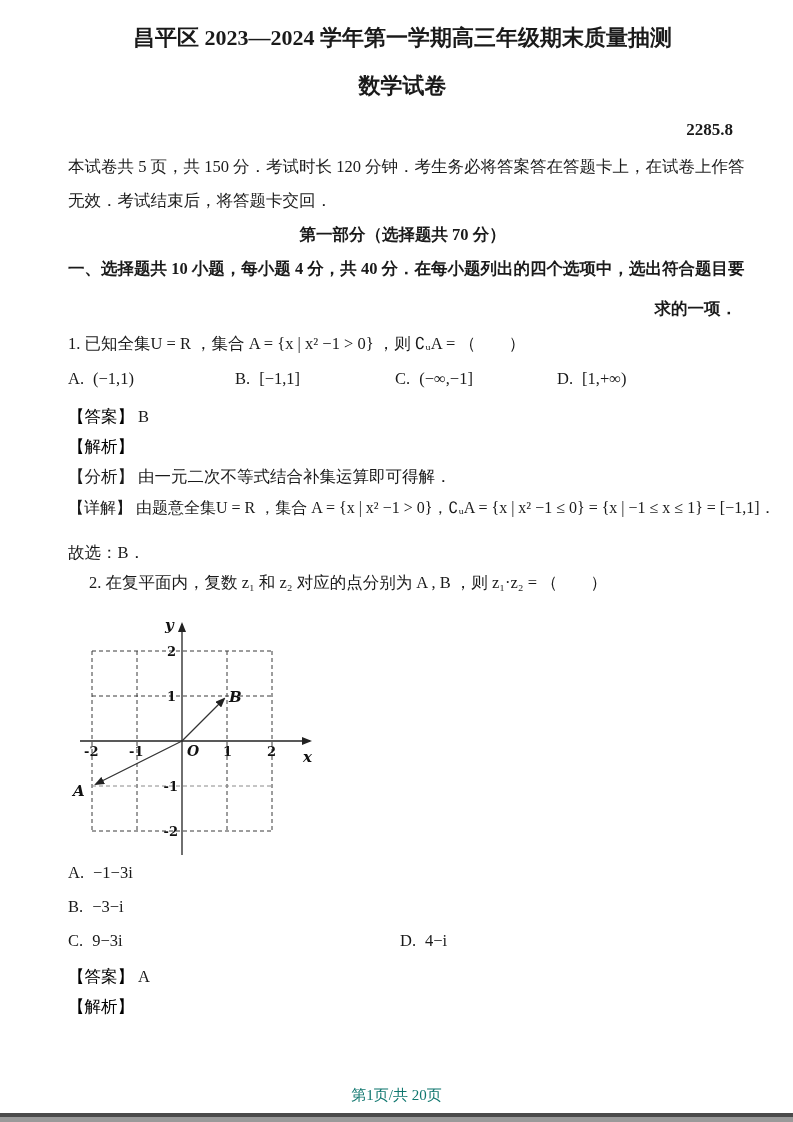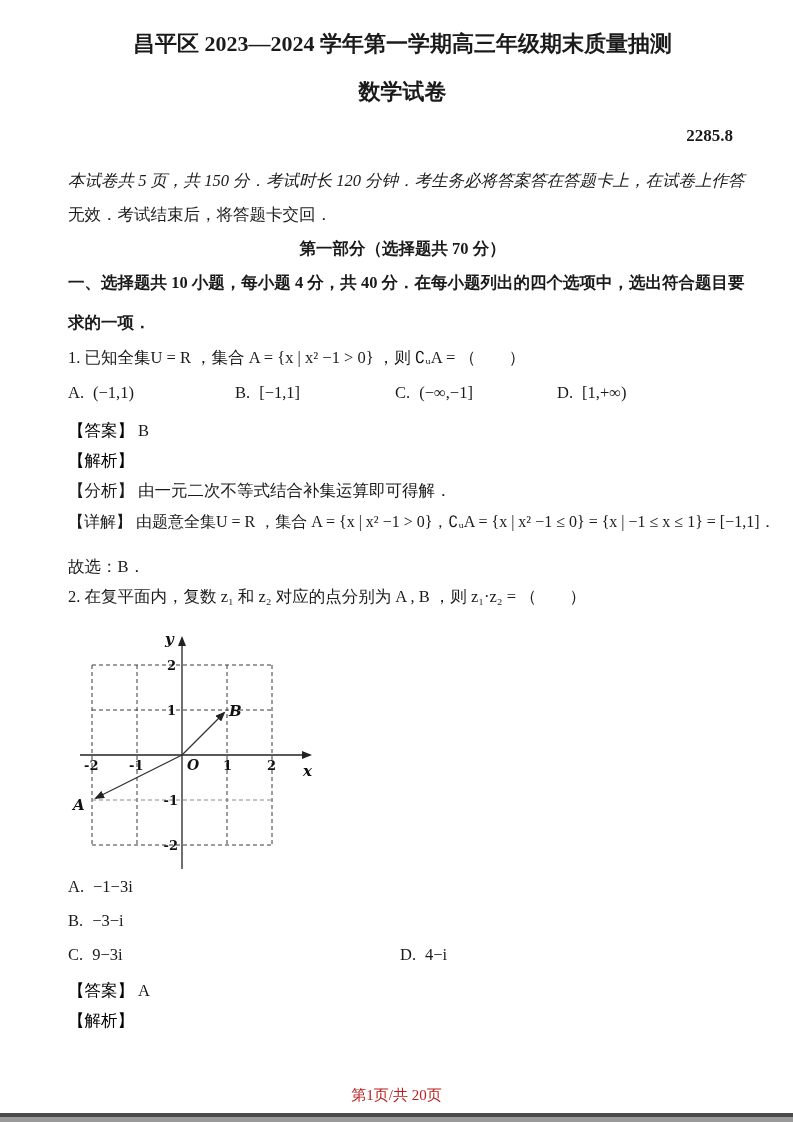--- a/index.html
+++ b/index.html
@@ -2,48 +2,48 @@
 <html><head>
 <meta charset="utf-8">
 <style>
   html,body { margin:0; padding:0; background:#ffffff; }
   .page {
     position:relative; width:793px; height:1122px; background:#ffffff;
     font-family:"Liberation Serif","DejaVu Serif",serif; color:#1a1a1a;
     overflow:hidden;
   }
   .content { padding:0 56px 0 68px; }
-  .title1 { padding-top:28px; font-size:22px; font-weight:bold; line-height:32px; text-align:center; white-space:nowrap; }
+  .title1 { padding-top:22px; font-size:22px; font-weight:bold; line-height:32px; text-align:center; white-space:nowrap; }
   .title2 { margin-top:16px; font-size:22px; font-weight:bold; line-height:32px; text-align:center; }
   .date   { margin-top:16px; font-size:17px; font-weight:bold; line-height:24px; text-align:right; padding-right:4px; }
   .line   { font-size:16.5px; line-height:34px; white-space:nowrap; }
-  .notice1 { margin-top:16px;font-style:italic; }
+  .notice1 { margin-top:8px; }
   .section { font-weight:bold; text-align:center; }
   .instr  { font-weight:bold; }
-  .instr2 { margin-top:6px; font-weight:bold; }
+  .instr2 { margin-top:6px; font-weight:bold;text-align:right; }
   .stem   { line-height:36px; }
   .opts4  { display:flex; line-height:34px; font-size:16.5px; }
   .opts4 .opt:nth-child(1){ width:167px; }
   .opts4 .opt:nth-child(2){ width:160px; }
   .opts4 .opt:nth-child(3){ width:162px; }
   .opt-label { margin-right:9px; }
   .opts2  { display:flex; line-height:34px; font-size:16.5px; }
   .opts2 .opt:nth-child(1){ width:332px; }
   .ansline { font-size:16.5px; line-height:30px; white-space:nowrap; }
   .mt6 { margin-top:6px; } .mt4 { margin-top:4px; }
   .tag-blue { color:#000000; margin-right:4px; }
   .tag-black { margin-right:4px; }
   .detail-line { font-size:16px; line-height:32px; white-space:nowrap; }
   .concl { margin-top:14px; line-height:30px; font-size:16.5px; }
-  .q2stem { line-height:30px; }
+  .q2stem { line-height:30px;margin-left:21px; }
   .figwrap { margin-top:10px; margin-left:-8px; height:252px; }
   .figwrap svg { display:block; }
   .footer {
     position:absolute; left:0; bottom:17px; width:100%;
-    text-align:center; font-size:15px; color:#b91c1c;
+    text-align:center; font-size:15px; color:#0f766e;
   }
   .bottombar {
     position:absolute; left:0; bottom:0; width:100%; height:9px;
     background:linear-gradient(to bottom, #4b4b4b 0 45%, #9a9a9a 45% 100%);
   }
   .fig-text { font-family:"DejaVu Serif","Liberation Serif",serif; }
 </style>
 </head>
 <body>
 

